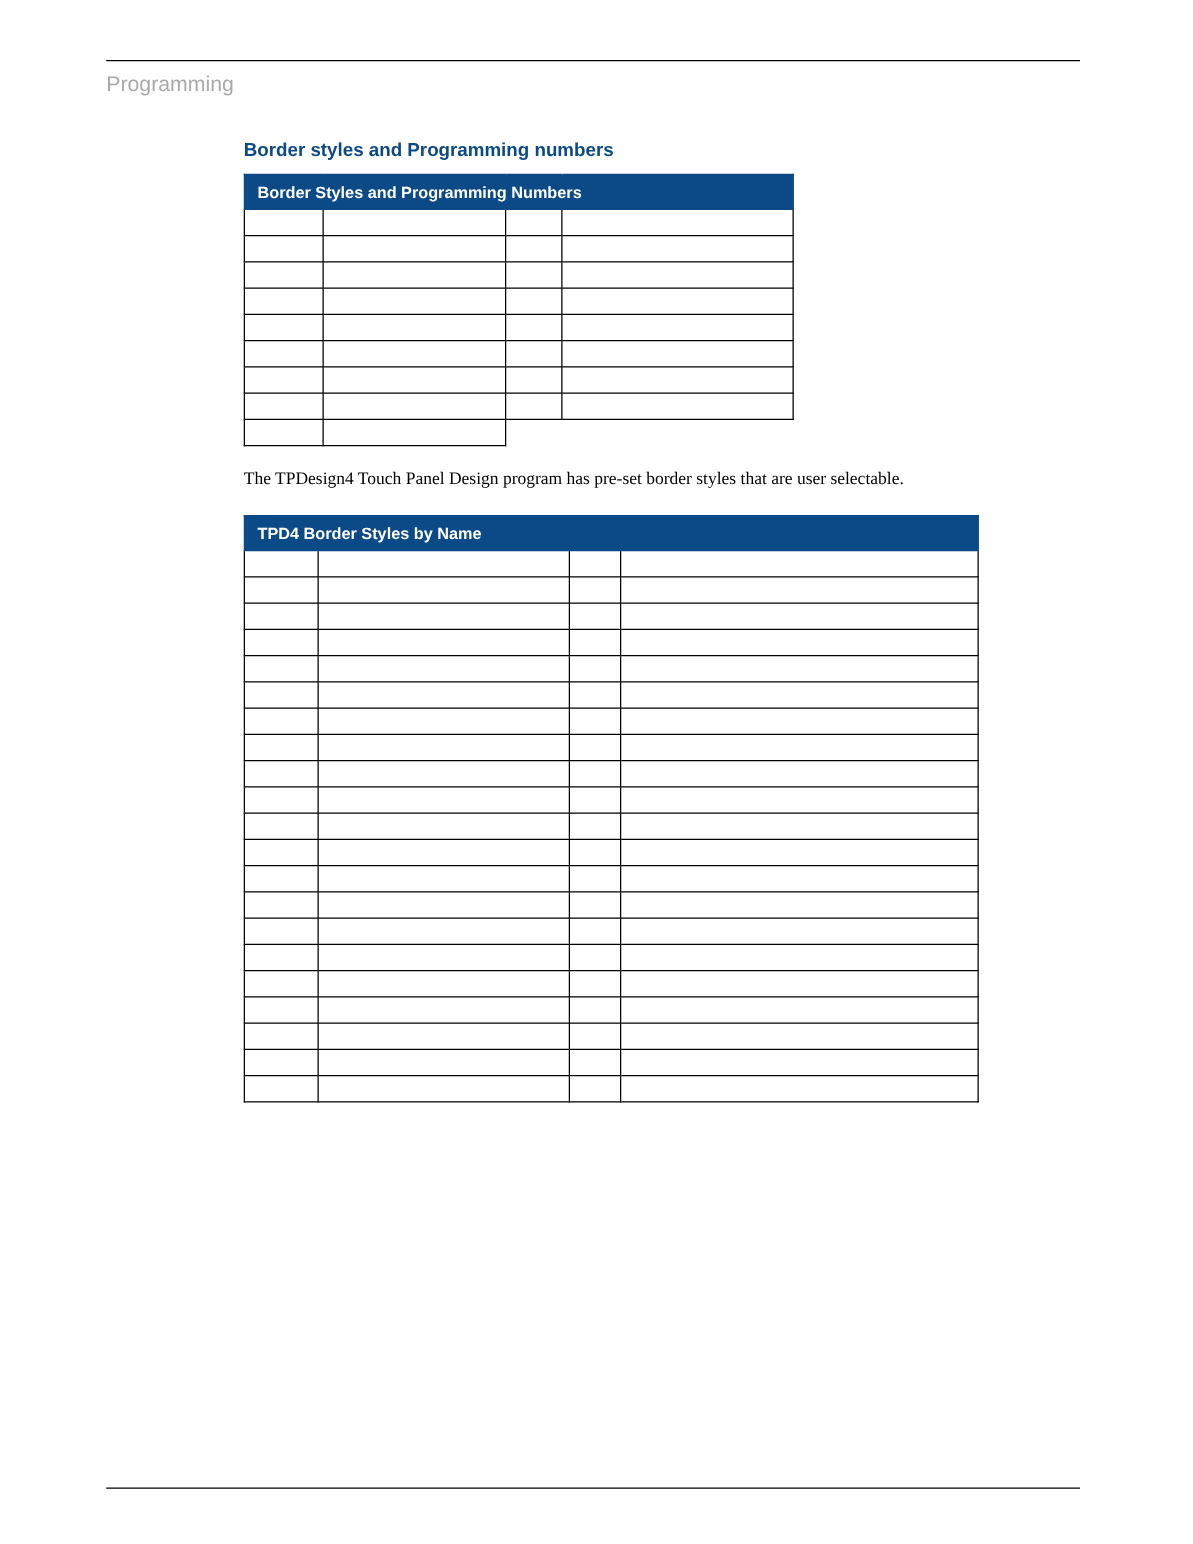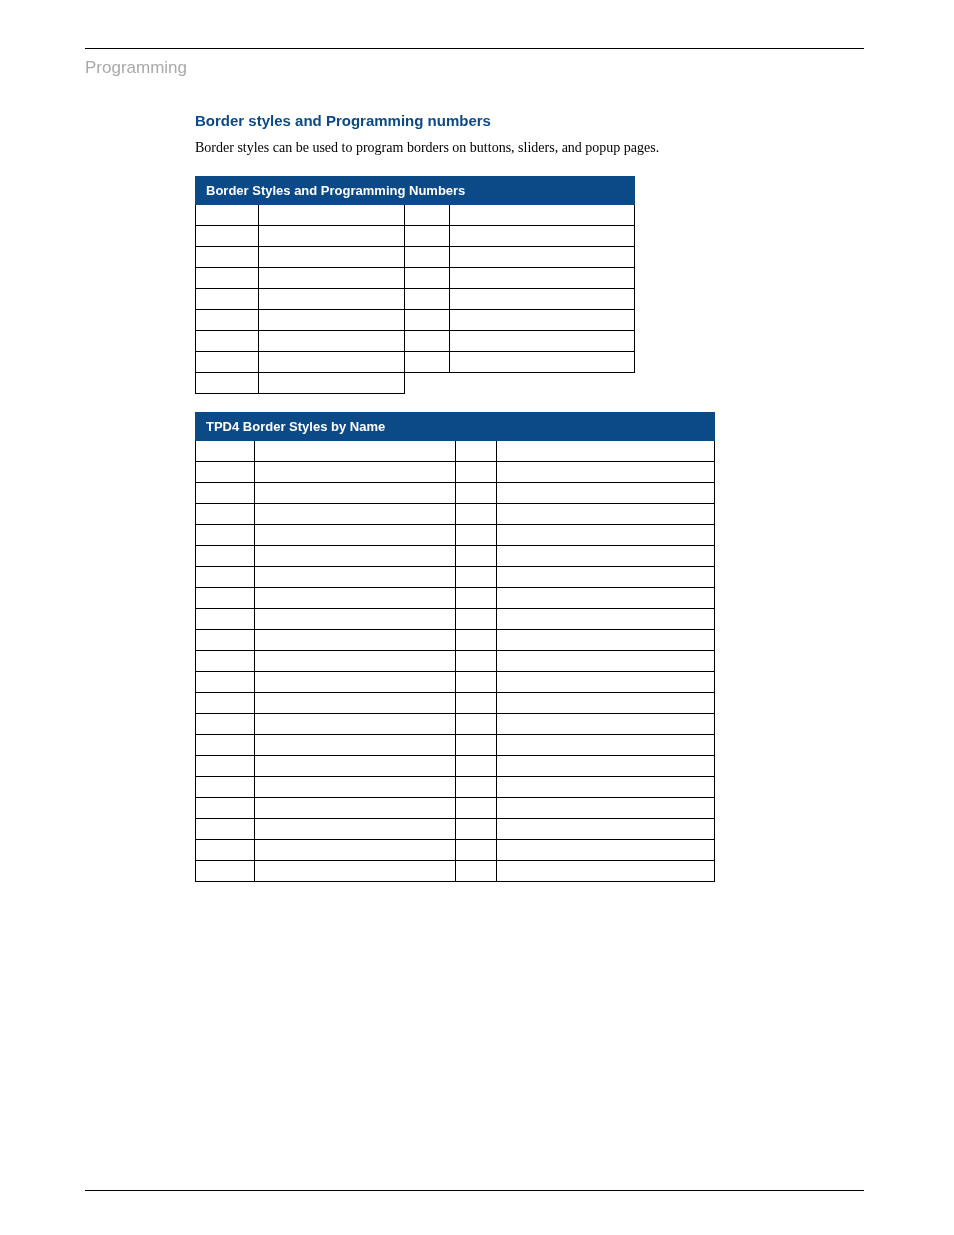--- a/index.html
+++ b/index.html
@@ -46,21 +46,21 @@
     margin: 0 0 18px 0;
   }
   table {
     border-collapse: collapse;
     margin-bottom: 18px;
   }
   .table1 {
     width: 440px;
   }
   .table2 {
-    width: 520px;
+    width: 588px;
   }
   th.table-title {
     background: #0b4a86;
     color: #fff;
     font-family: Arial, Helvetica, sans-serif;
     font-weight: bold;
     font-size: 13px;
     text-align: left;
     padding: 6px 10px;
     border: 1px solid #0b4a86;
@@ -106,21 +106,20 @@
   }
 </style>
 </head>
 <body>
 
 <div class="page-rule"></div>
 <div class="header-label">Programming</div>
 
 <div class="content">
   <h3 class="section-title">Border styles and Programming numbers</h3>
-  <p class="body-text">Border styles can be used to program borders on buttons, sliders, and popup pages.</p>
 
   <table class="table1">
     <tbody>
         <tr>
           <th class="table-title" colspan="4">Border Styles and Programming Numbers</th>
         </tr>
     </tbody>
       <tbody id="table1-body">
         <tr>
           <td class="c1"></td>
@@ -172,20 +171,21 @@
         </tr>
         <tr class="last">
           <td class="c1"></td>
           <td class="c2"></td>
           <td class="c3"></td>
           <td class="c4"></td>
         </tr>
       </tbody>
   </table>
 
+  <p class="body-text">The TPDesign4 Touch Panel Design program has pre-set border styles that are user selectable.</p>
 
   <table class="table2">
     <tbody>
         <tr>
           <th class="table-title" colspan="4">TPD4 Border Styles by Name</th>
         </tr>
     </tbody>
       <tbody id="table2-body">
         <tr>
           <td class="c1"></td>

